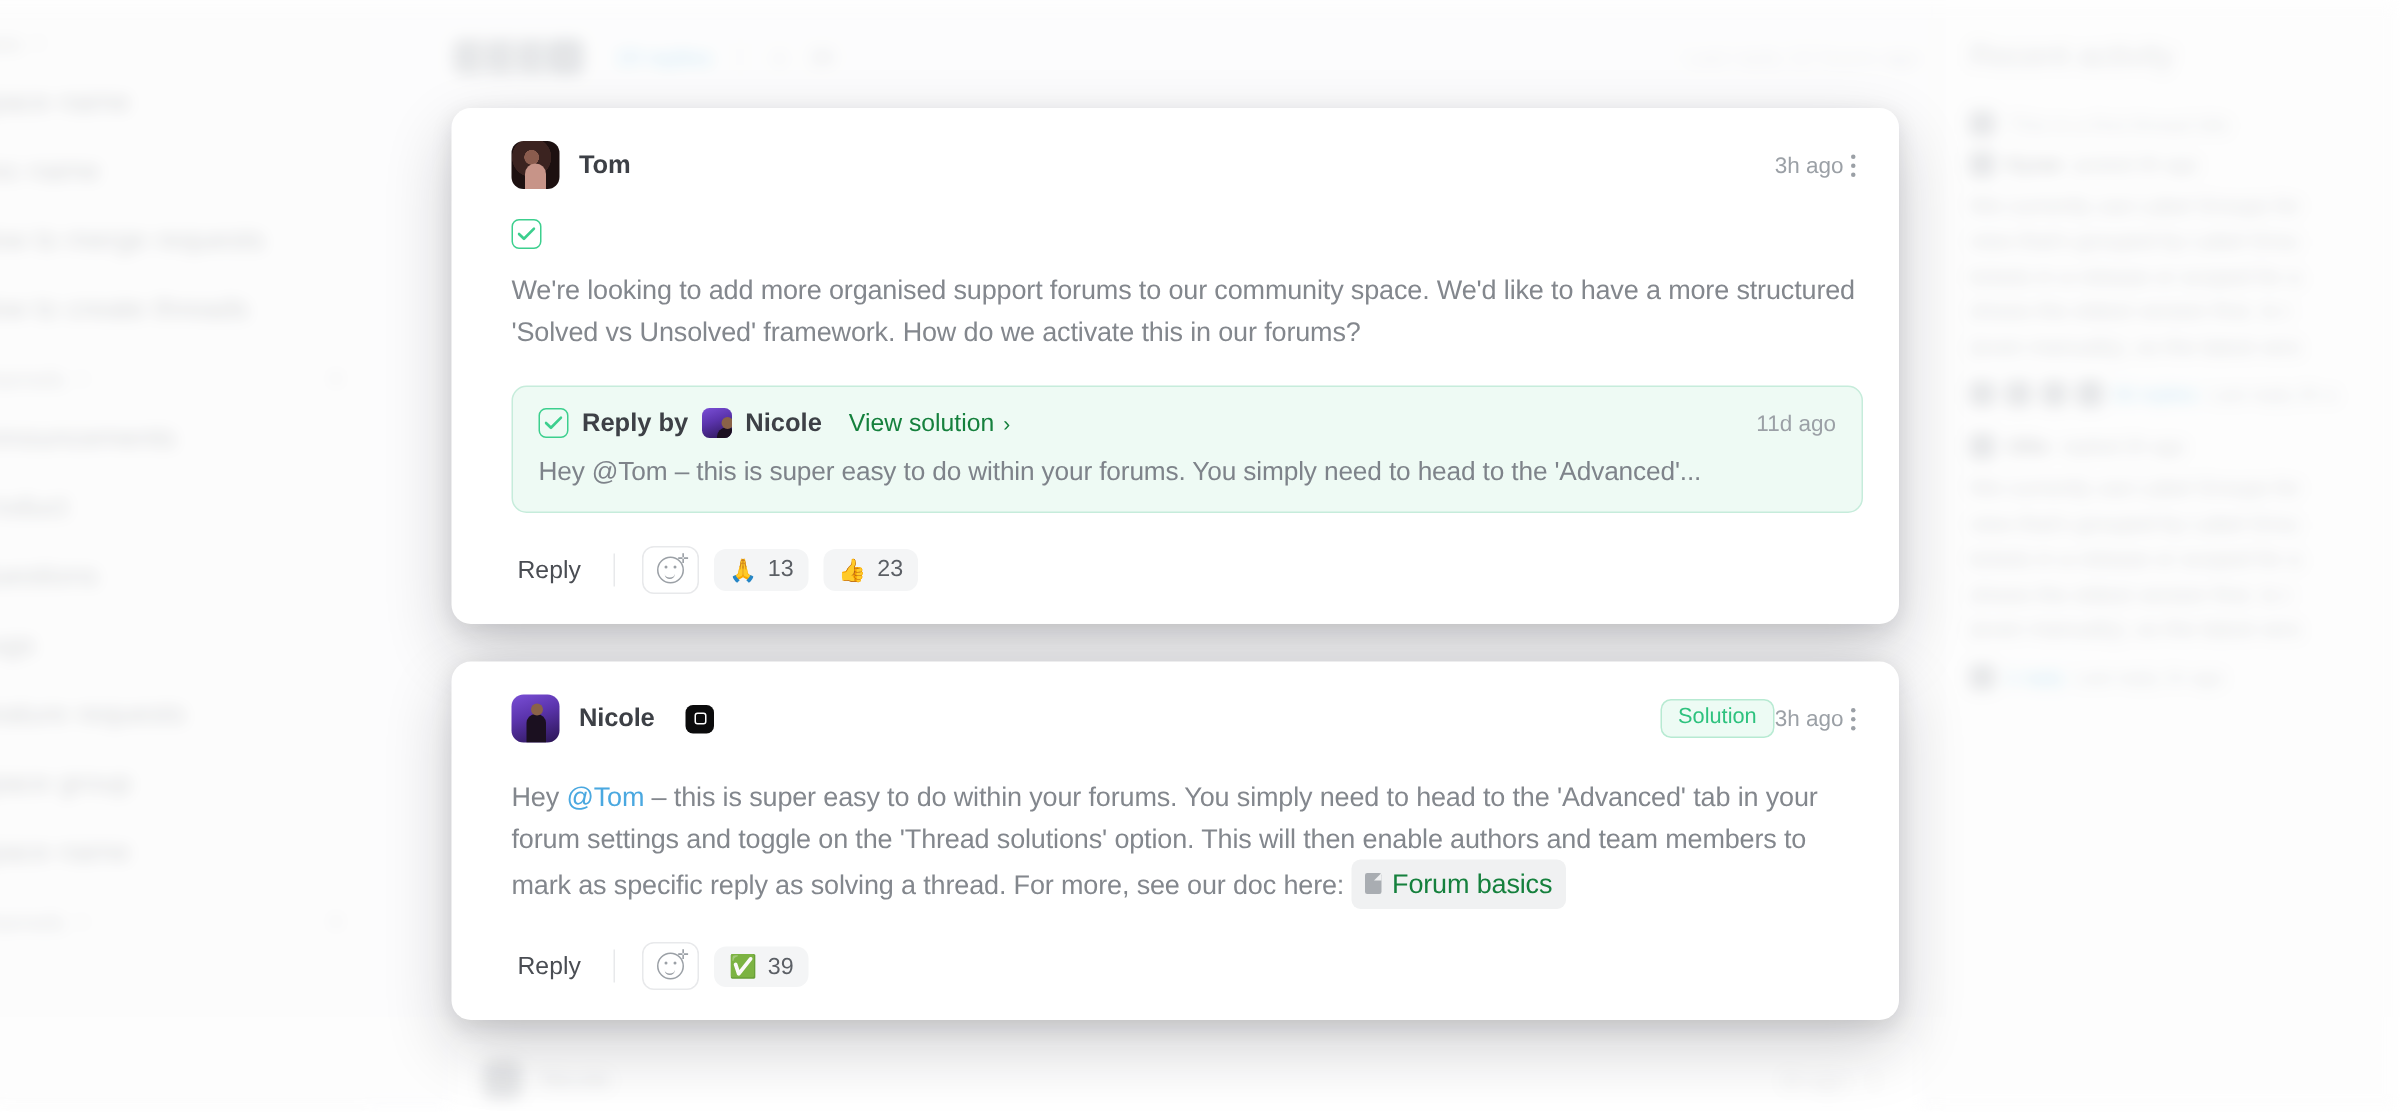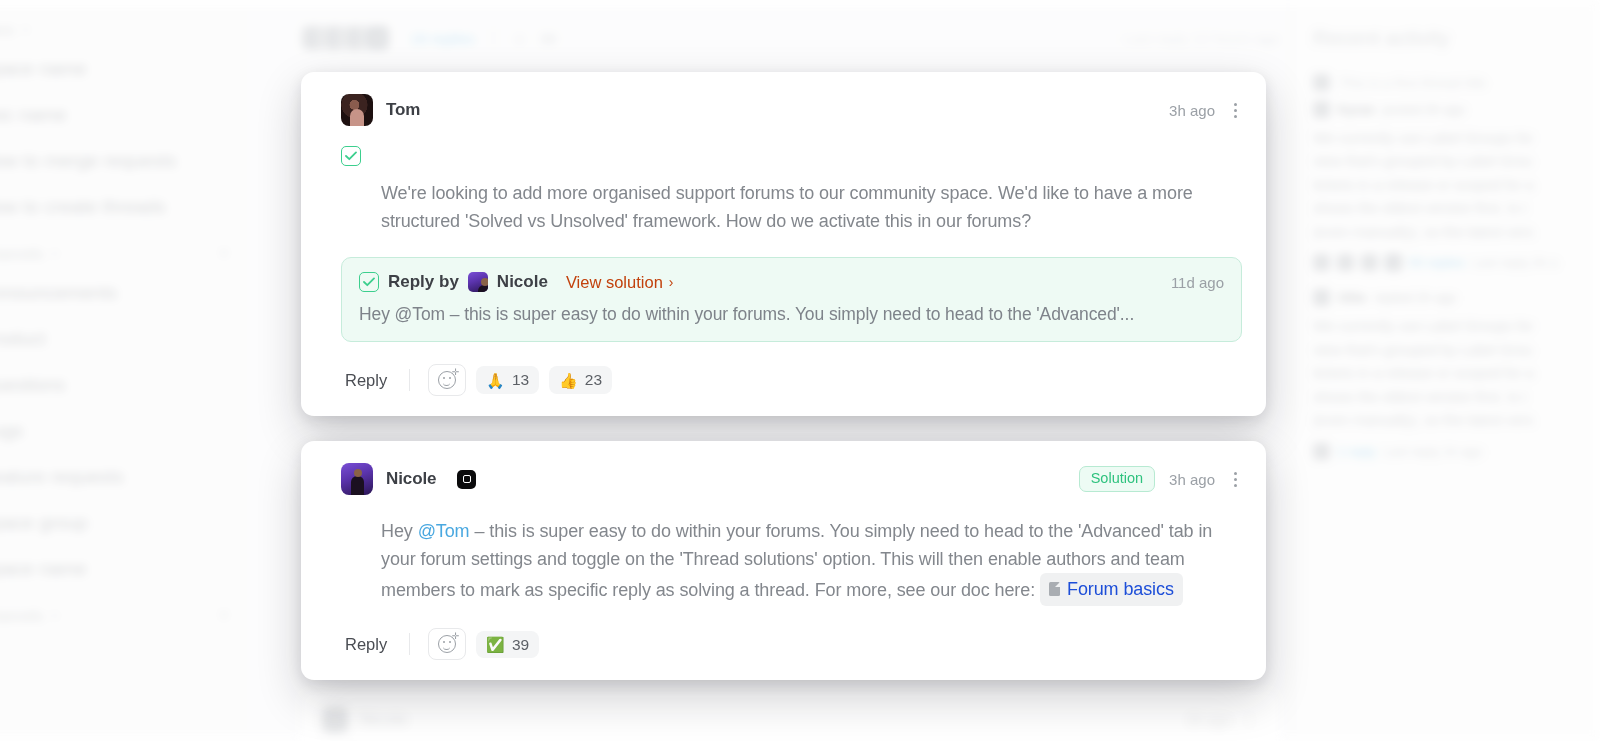--- a/index.html
+++ b/index.html
@@ -170,21 +170,21 @@
     width: 19px; height: 19px; border-radius: 5px; background: #0b0b0c;
     display: inline-flex; align-items: center; justify-content: center;
     margin-left: 8px; vertical-align: -3px; flex: none;
   }
   .org-badge i {
     width: 8px; height: 8px; border-radius: 2px;
     border: 1.8px solid #ffffff; display: block;
   }
 
   .head-right {
-    margin-left: auto; display: flex; align-items: center; gap: 14px;
+    margin-left: auto; display: flex; align-items: center; 
   }
   .solution-pill {
     border: 1px solid #b7ead2;
     background: #edfbf4;
     color: #2ec27e;
     font-size: 14.5px;
     padding: 4px 11px 5px;
     border-radius: 7px;
     line-height: 1;
   }
@@ -210,40 +210,39 @@
     border: 1.6px solid #3ccf8e; flex: none;
     display: flex; align-items: center; justify-content: center;
   }
   .check-box svg { display: block; }
 
   .thread-body {
     margin-top: 13px;
     font-size: 18px; line-height: 1.56;
     color: #83878d;
     letter-spacing: -0.1px;
-    margin-left: 40px;
   }
   .thread-body .mention { color: #4aa8e0; }
 
   .solved-banner {
     margin-top: 22px;
     background: #eefaf4;
     border: 1px solid #c6ecdb;
     border-radius: 10px;
     padding: 14px 17px 16px;
   }
   .solved-row {
     display: flex; align-items: center; gap: 9px;
   }
   .solved-by-label {
     font-size: 17px; color: #3d4046; font-weight: 600;
   }
   .solver-name { font-size: 17px; color: #3d4046; font-weight: 600; }
   .view-solution {
-    color: #c2410c; font-size: 16.5px; margin-left: 9px;
+    color: #15803d; font-size: 16.5px; margin-left: 9px;
     display: inline-flex; align-items: center; gap: 6px;
     cursor: pointer; text-decoration: none;
   }
   .view-solution .chev { font-size: 14px; }
   .solved-time {
     margin-left: auto; font-size: 15px; color: #9ba0a6;
   }
   .solved-excerpt {
     margin-top: 12px; font-size: 17.5px; color: #7e838a;
     letter-spacing: -0.1px;
@@ -263,21 +262,21 @@
     background: #f4f5f6; border-radius: 8px;
     padding: 6px 10px; font-size: 15.5px; color: #5b5f65;
     cursor: pointer; line-height: 1;
   }
   .chip.ghost { background: transparent; border: 1px solid #e8e9eb; padding: 6px 9px; }
   .chip .emo { font-size: 15px; line-height: 1; }
 
   .doc-chip {
     display: inline-flex; align-items: center; gap: 7px;
     background: #f0f1f2; border-radius: 6px;
-    padding: 2px 9px 3px; color: #1d4ed8;
+    padding: 2px 9px 3px; color: #15803d;
     vertical-align: baseline;
   }
   .doc-chip .pg {
     width: 11px; height: 14px; background: #a9adb2;
     border-radius: 1.5px; position: relative; display:inline-block;
   }
   .doc-chip .pg::after {
     content:""; position:absolute; right:0; top:0;
     border-width: 0 0 5px 5px; border-style: solid;
     border-color: transparent transparent #f0f1f2 transparent;

